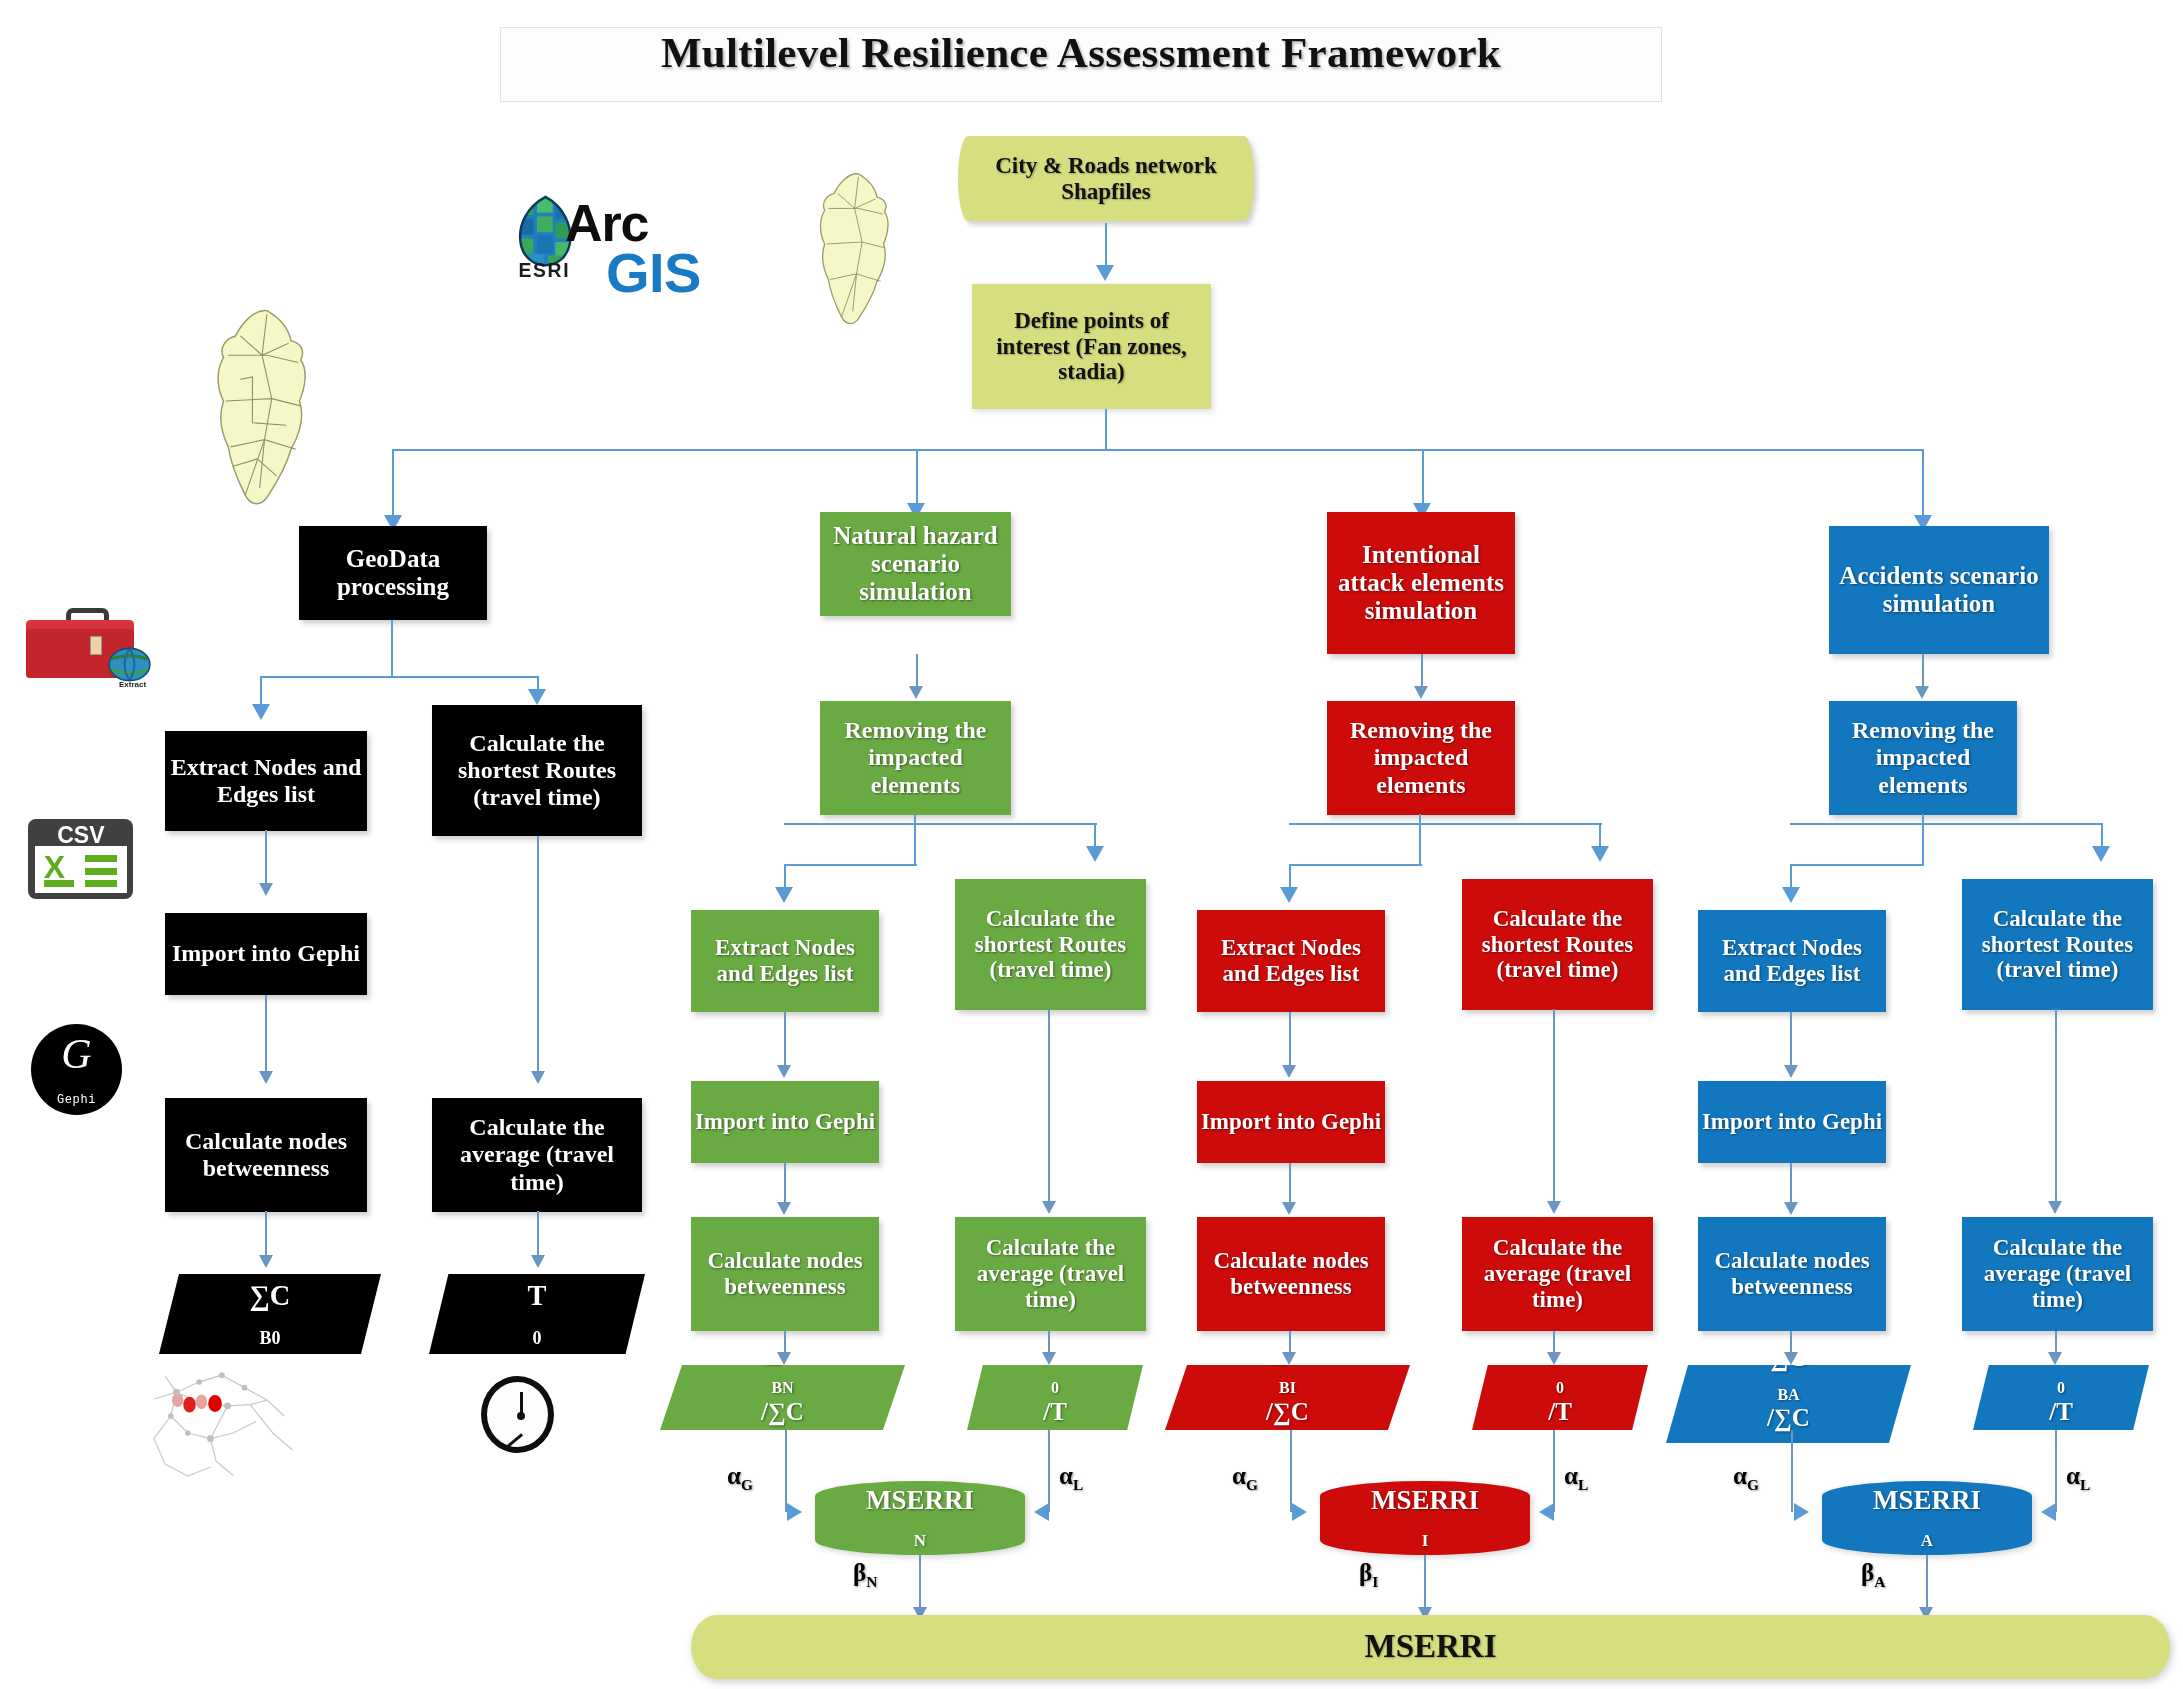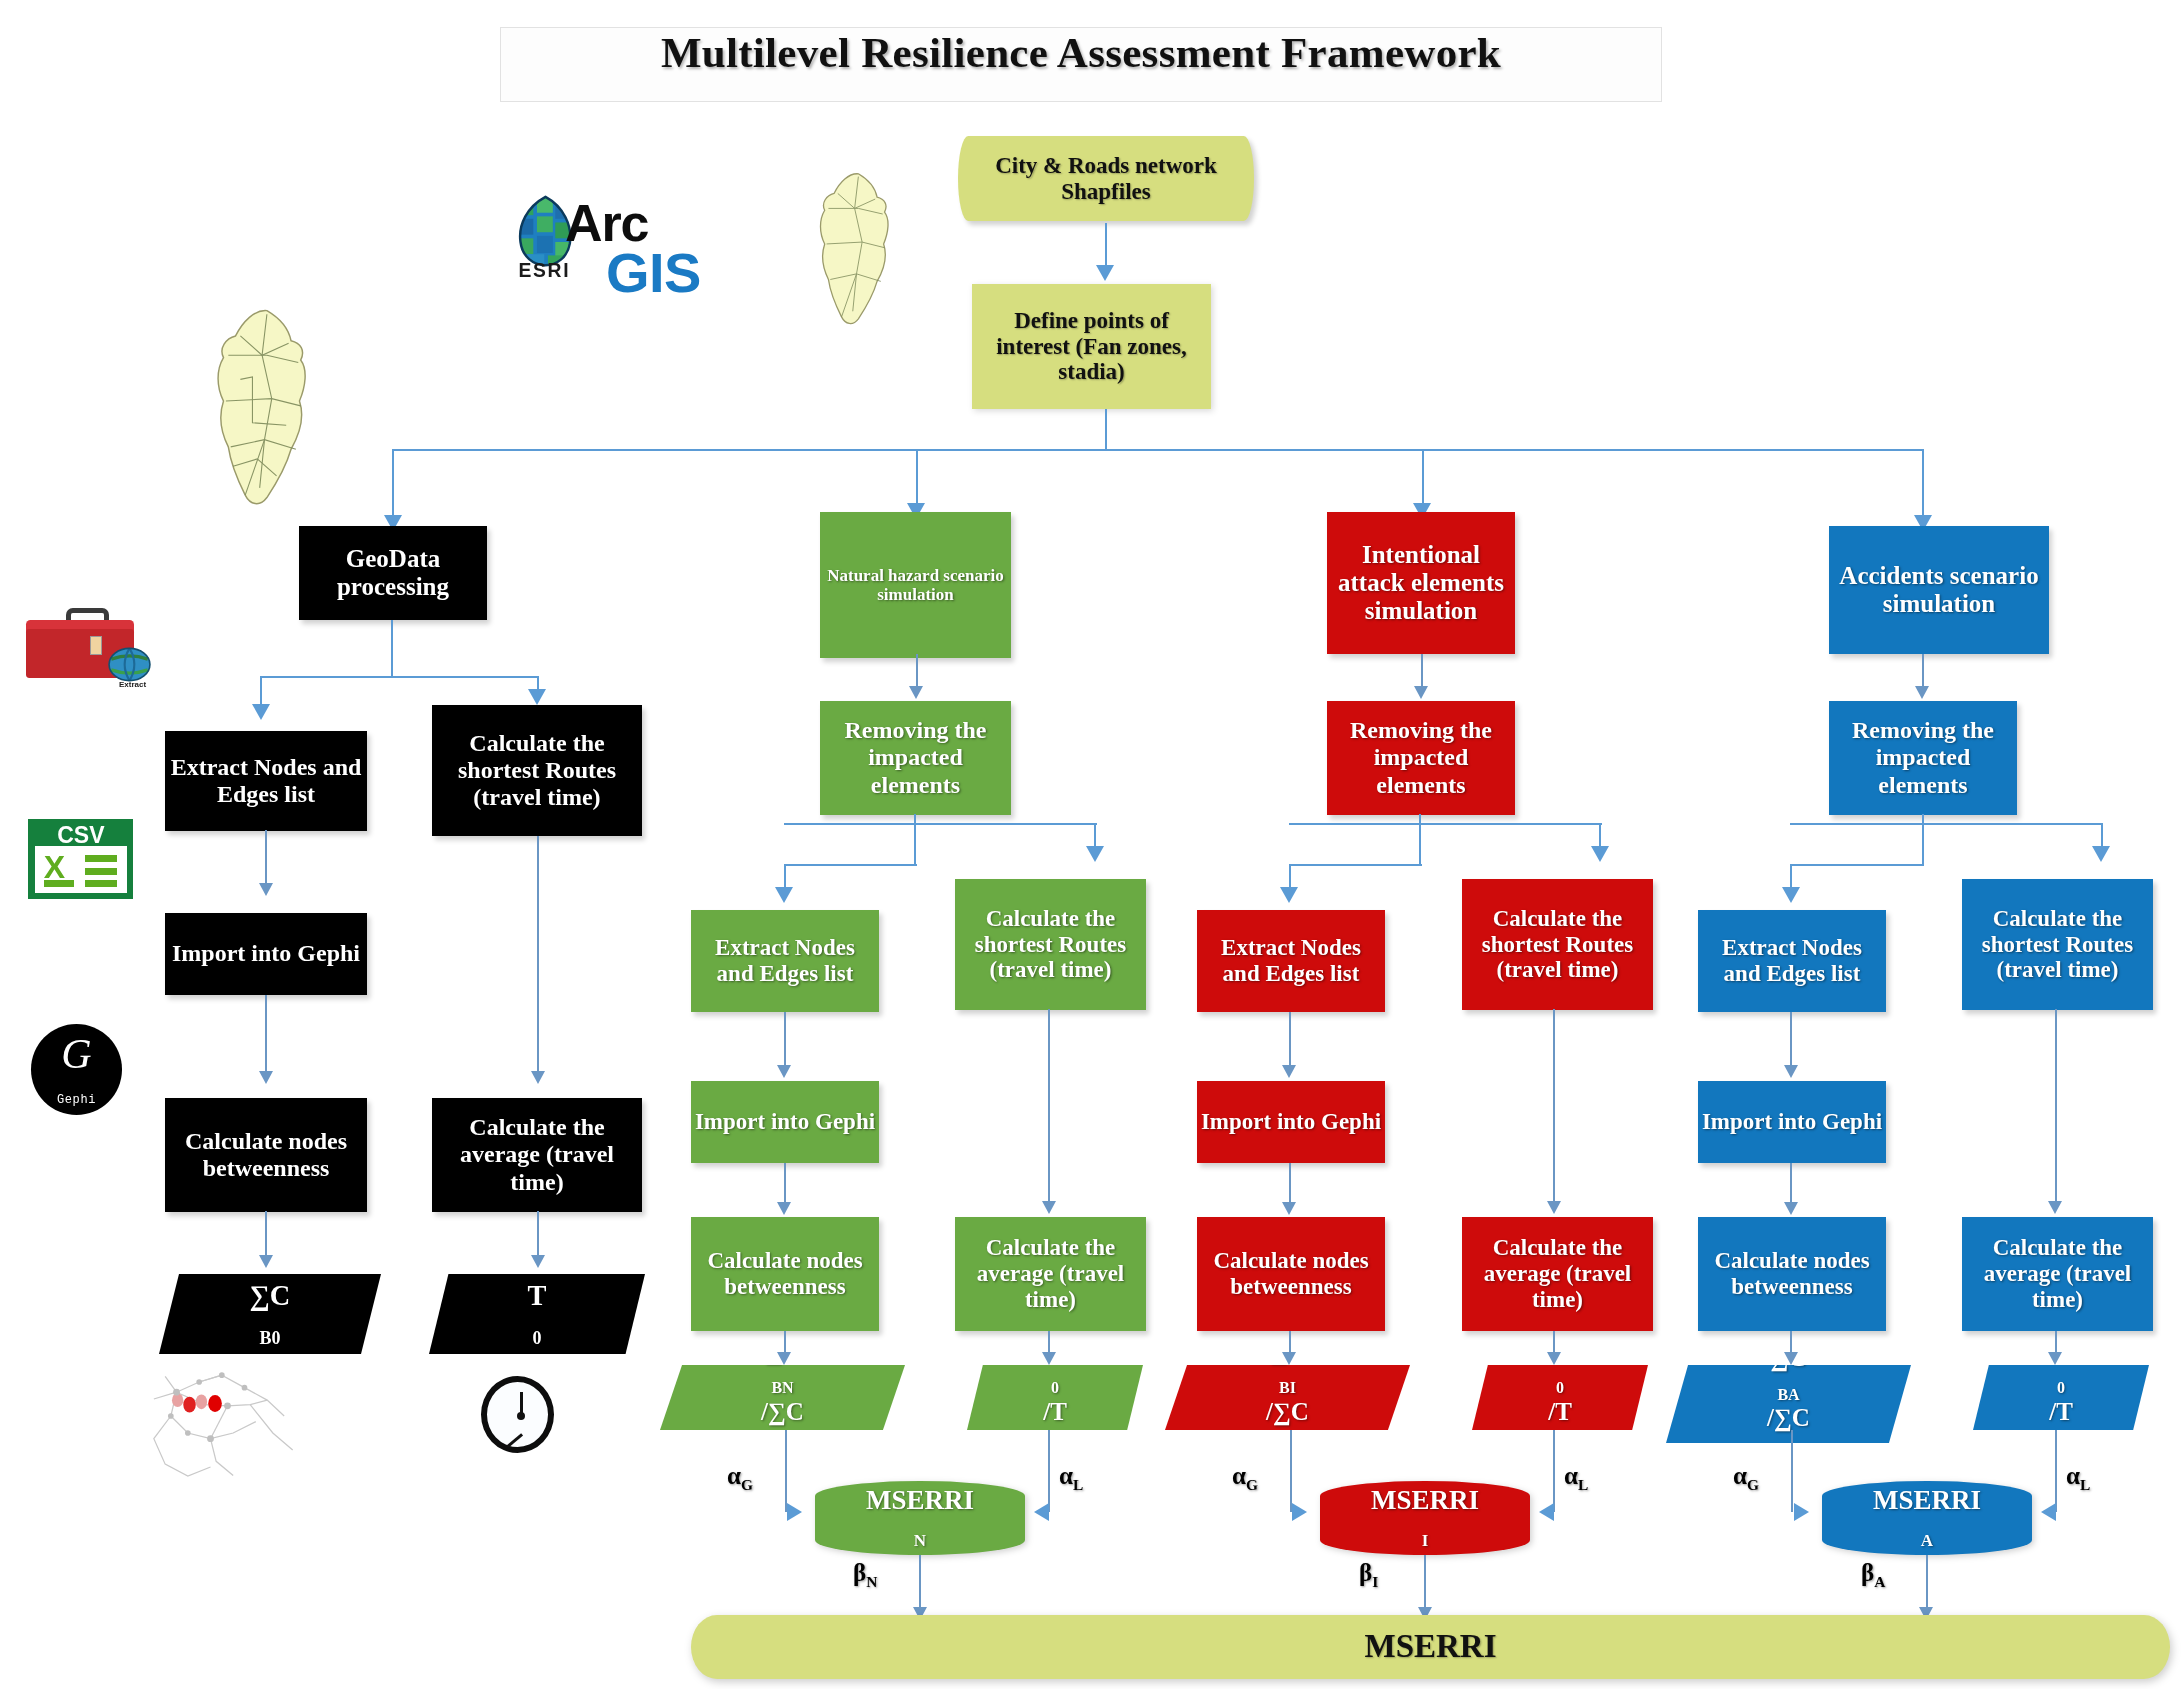--- a/index.html
+++ b/index.html
@@ -102,21 +102,21 @@
   
   .qmap{position:absolute;}
 
   
   #toolbox{position:absolute;left:23px;top:603px;width:131px;height:85px;}
   #csvicon{position:absolute;left:28.4px;top:819px;width:105px;height:80px;}
   #gephiicon{position:absolute;left:31px;top:1024px;width:100px;height:91px;}
   #netgraph{position:absolute;left:142px;top:1365px;width:171px;height:119px;}
   #clockicon{position:absolute;left:481px;top:1376px;width:77px;height:80px;}
 
-  .csvbox{width:100%;height:100%;background:#15803d;border-radius:0;position:relative;}
+  .csvbox{width:100%;height:100%;background:#404040;border-radius:8px;position:relative;}
   .csvlabel{position:absolute;top:2.8px;left:0;width:100%;text-align:center;color:#fff;
       font-family:"Liberation Sans",sans-serif;font-weight:bold;font-size:23px;}
   .csvinner{position:absolute;left:6.3px;right:6.3px;top:27px;bottom:5.7px;background:#fff;}
   .csvx{position:absolute;left:9px;top:4.5px;font-family:"Liberation Sans",sans-serif;
       font-weight:bold;font-size:32px;color:#5FAD1F;line-height:1;}
   .csvbar{position:absolute;background:#5FAD1F;}
 
   .gcircle{width:91px;height:91px;border-radius:50%;background:#000;position:relative;}
   .gmono{position:absolute;width:100%;top:9px;text-align:center;color:#fff;
       font-family:"Liberation Serif",serif;font-style:italic;font-size:42px;line-height:1;}
@@ -267,21 +267,21 @@
 <div class="node black" style="left:432px;top:1098px;width:210px;height:114px;font-size:24px;">
   <span>Calculate the average (travel time)</span>
 </div>
 <div class="ln lv-thin" style="left:537px;top:1211px;height:47px;"></div>
 <div class="arrow-d small" style="left:531px;top:1255px;"></div>
 
 <div class="node black para" style="left:429px;top:1274px;width:216px;height:80px;font-size:28.4px;">
   <span><span>T</span><sub style="font-size:18px">0</sub></span>
 </div>
 
-<div class="node green" style="left:820px;top:512px;width:191px;height:146px;font-size:17px;">
+<div class="node green" style="left:820px;top:512px;width:191px;height:104px;font-size:25px;">
   <span>Natural hazard scenario simulation</span>
 </div>
 <div class="ln lv-thin" style="left:916px;top:654px;height:35px;"></div>
 <div class="arrow-d small" style="left:909px;top:686px;"></div>
 
 <div class="node green" style="left:820px;top:701px;width:191px;height:114px;font-size:24px;">
   <span>Removing the impacted elements</span>
 </div>
 
 <div class="ln lv" style="left:914px;top:814px;height:52px;"></div>

